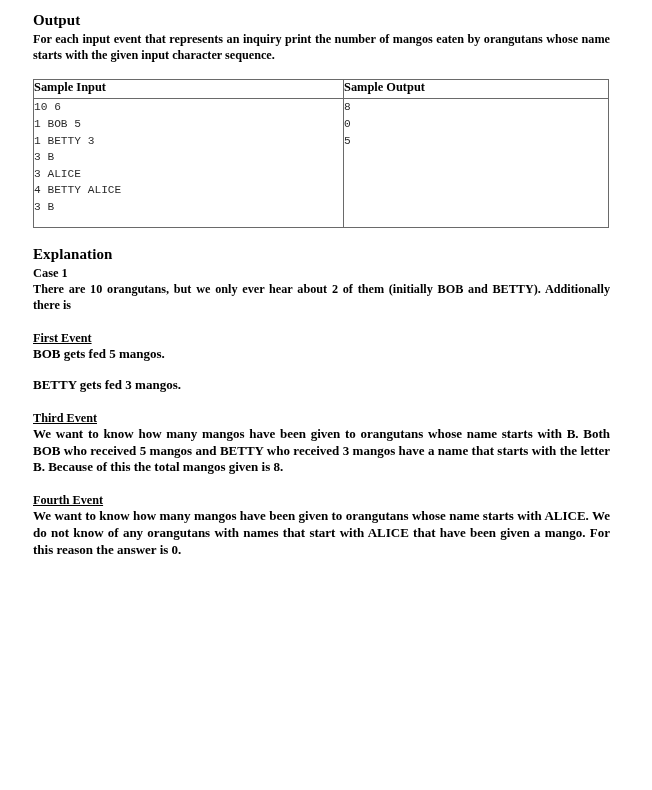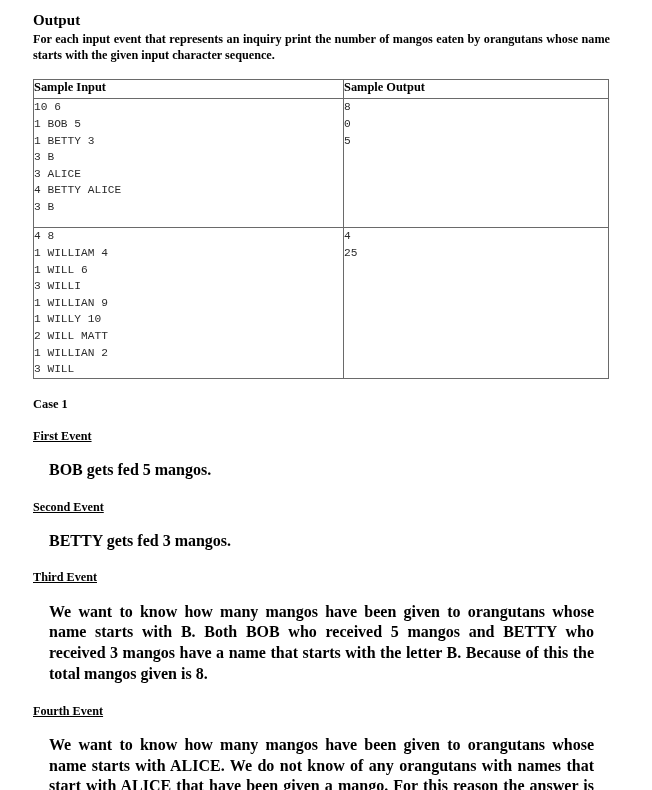--- a/index.html
+++ b/index.html
@@ -92,23 +92,23 @@
     margin-top: 14px;
     font-weight: bold;
   }
   .event-head {
     font-size: 12.2px;
     text-decoration: underline;
     line-height: 1.32;
     display: inline-block;
   }
   .event-body {
-    font-size: 16px;
+    font-size: 13px;
     line-height: 1.30;
-    margin: 16px;
+    margin: 0;
     text-align: justify;
     text-justify: inter-word;
   }
 </style>
 </head>
 <body>
 
 <div class="page">
 
   <h1 class="section-title">Output</h1>
@@ -136,56 +136,38 @@
 3 ALICE
 4 BETTY ALICE
 3 B</pre>
         </td>
         <td class="code-cell row1">
           <pre class="code">8
 0
 5</pre>
         </td>
       </tr>
-      <tr>
-        <td class="code-cell row2">
-          <pre class="code">4 8
-1 WILLIAM 4
-1 WILL 6
-3 WILLI
-1 WILLIAN 9
-1 WILLY 10
-2 WILL MATT
-1 WILLIAN 2
-3 WILL</pre>
-        </td>
-        <td class="code-cell row2">
-          <pre class="code">4
-25</pre>
-        </td>
-      </tr>
     </tbody>
   </table>
 
   <div class="explanation-block">
+    <h1 class="section-title">Explanation</h1>
 
     <h2 class="case-title">Case 1</h2>
 
+    <p class="body-text">There are 10 orangutans, but we only ever hear about 2 of them (initially BOB and BETTY). Additionally there is</p>
 
     <div class="event-group">
       <div>
         <span class="event-head">First Event</span>
       </div>
       <p class="event-body">BOB gets fed 5 mangos.</p>
     </div>
 
     <div class="event-group">
-      <div>
-        <span class="event-head">Second Event</span>
-      </div>
       <p class="event-body">BETTY gets fed 3 mangos.</p>
     </div>
 
     <div class="event-group">
       <div>
         <span class="event-head">Third Event</span>
       </div>
       <p class="event-body">We want to know how many mangos have been given to orangutans whose name starts with B.  Both BOB who received 5 mangos and BETTY who received 3 mangos have a name that starts with the letter B.  Because of this the total mangos given is 8.</p>
     </div>
 

